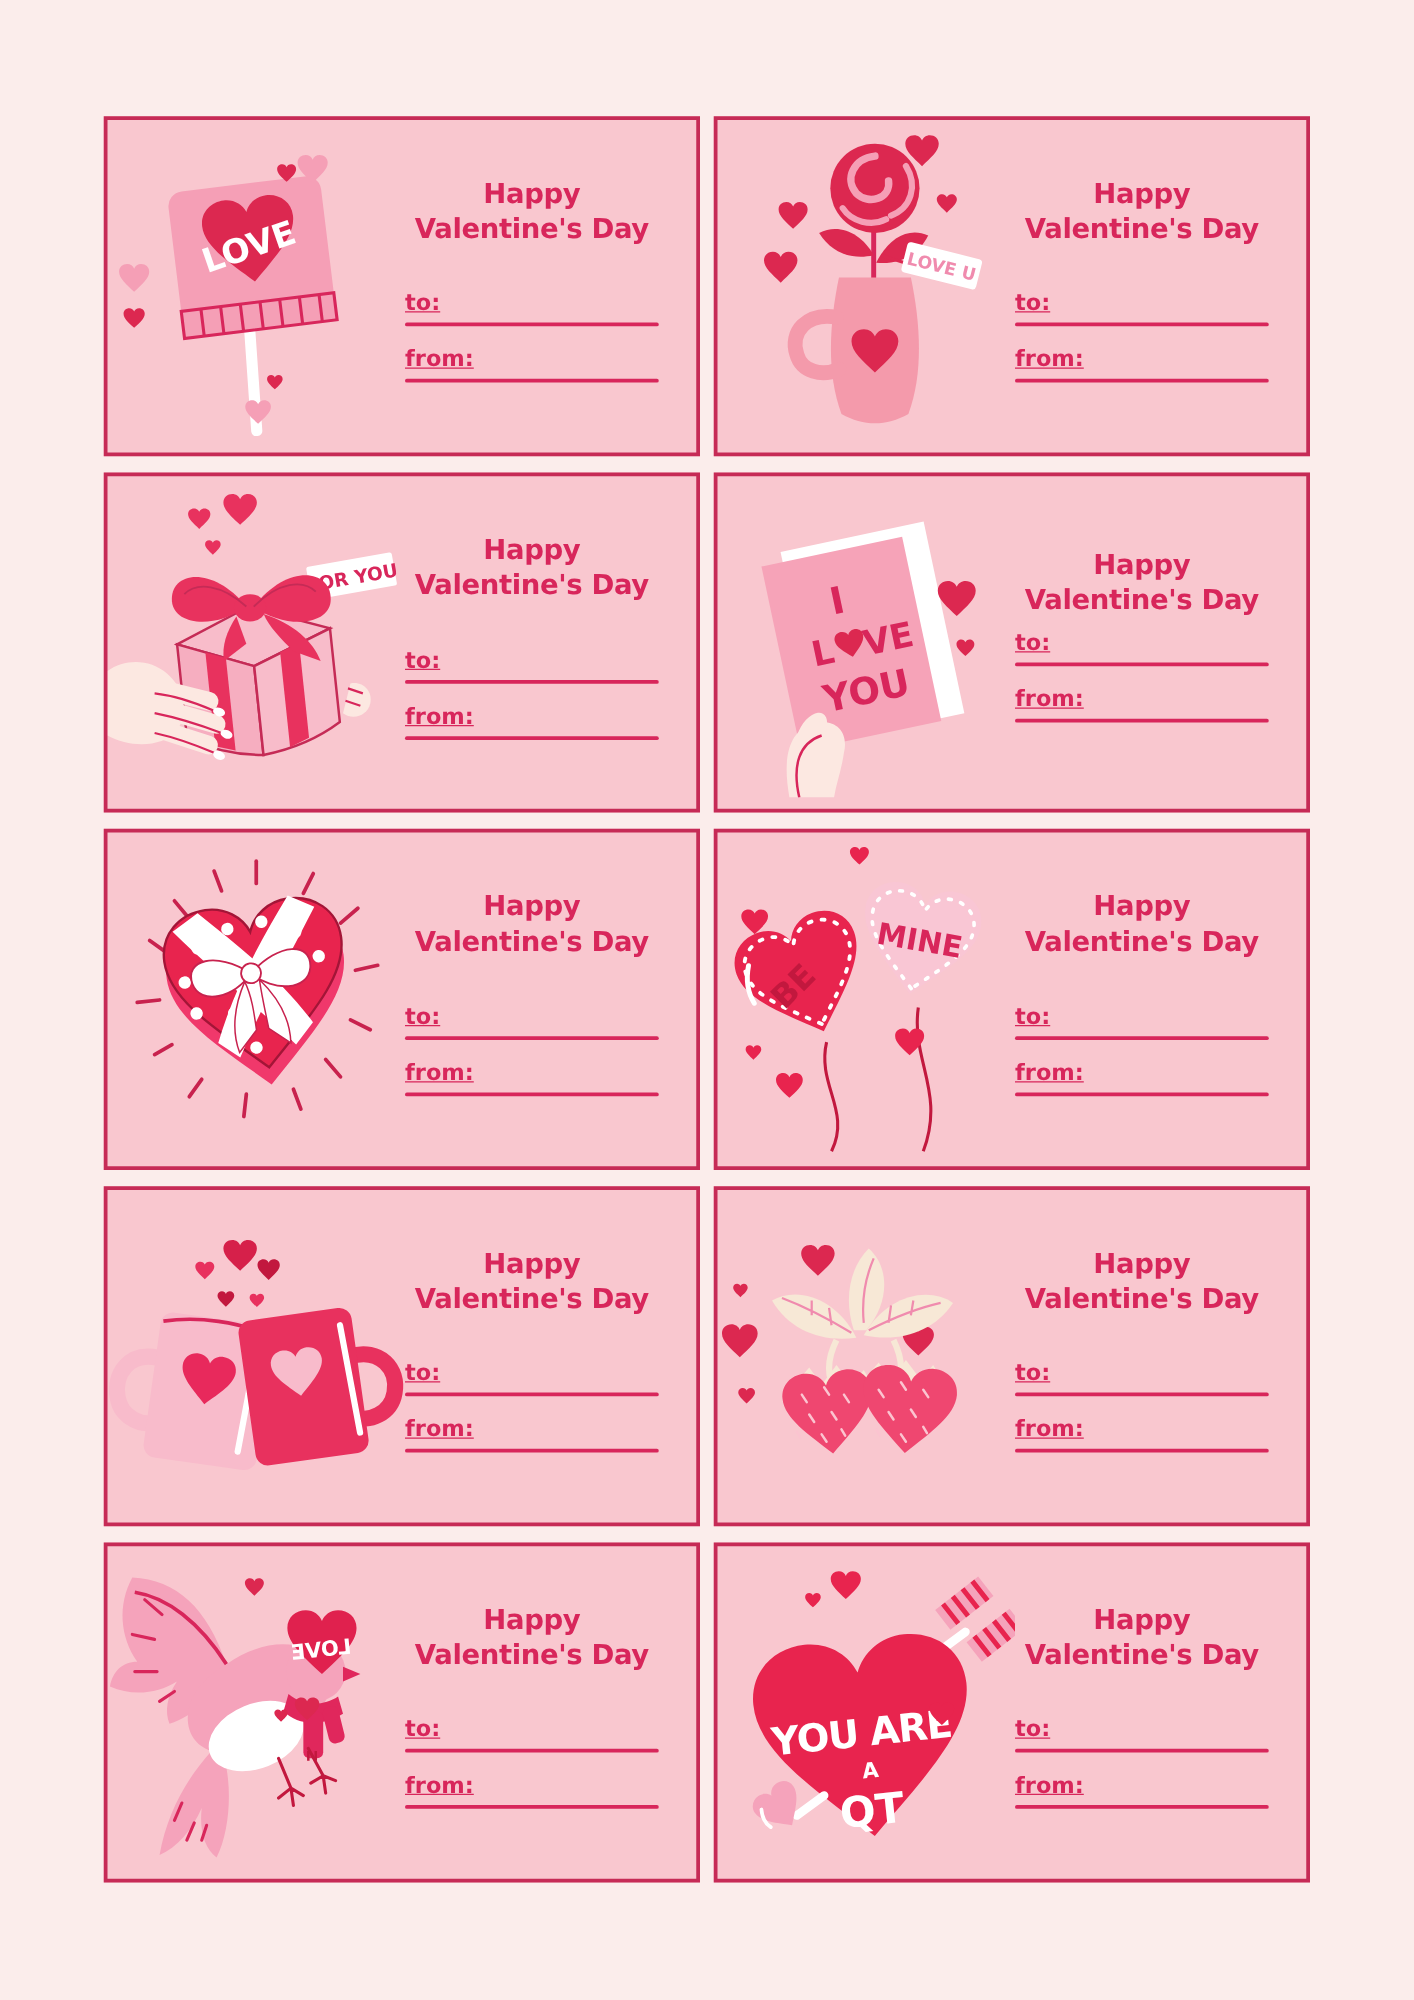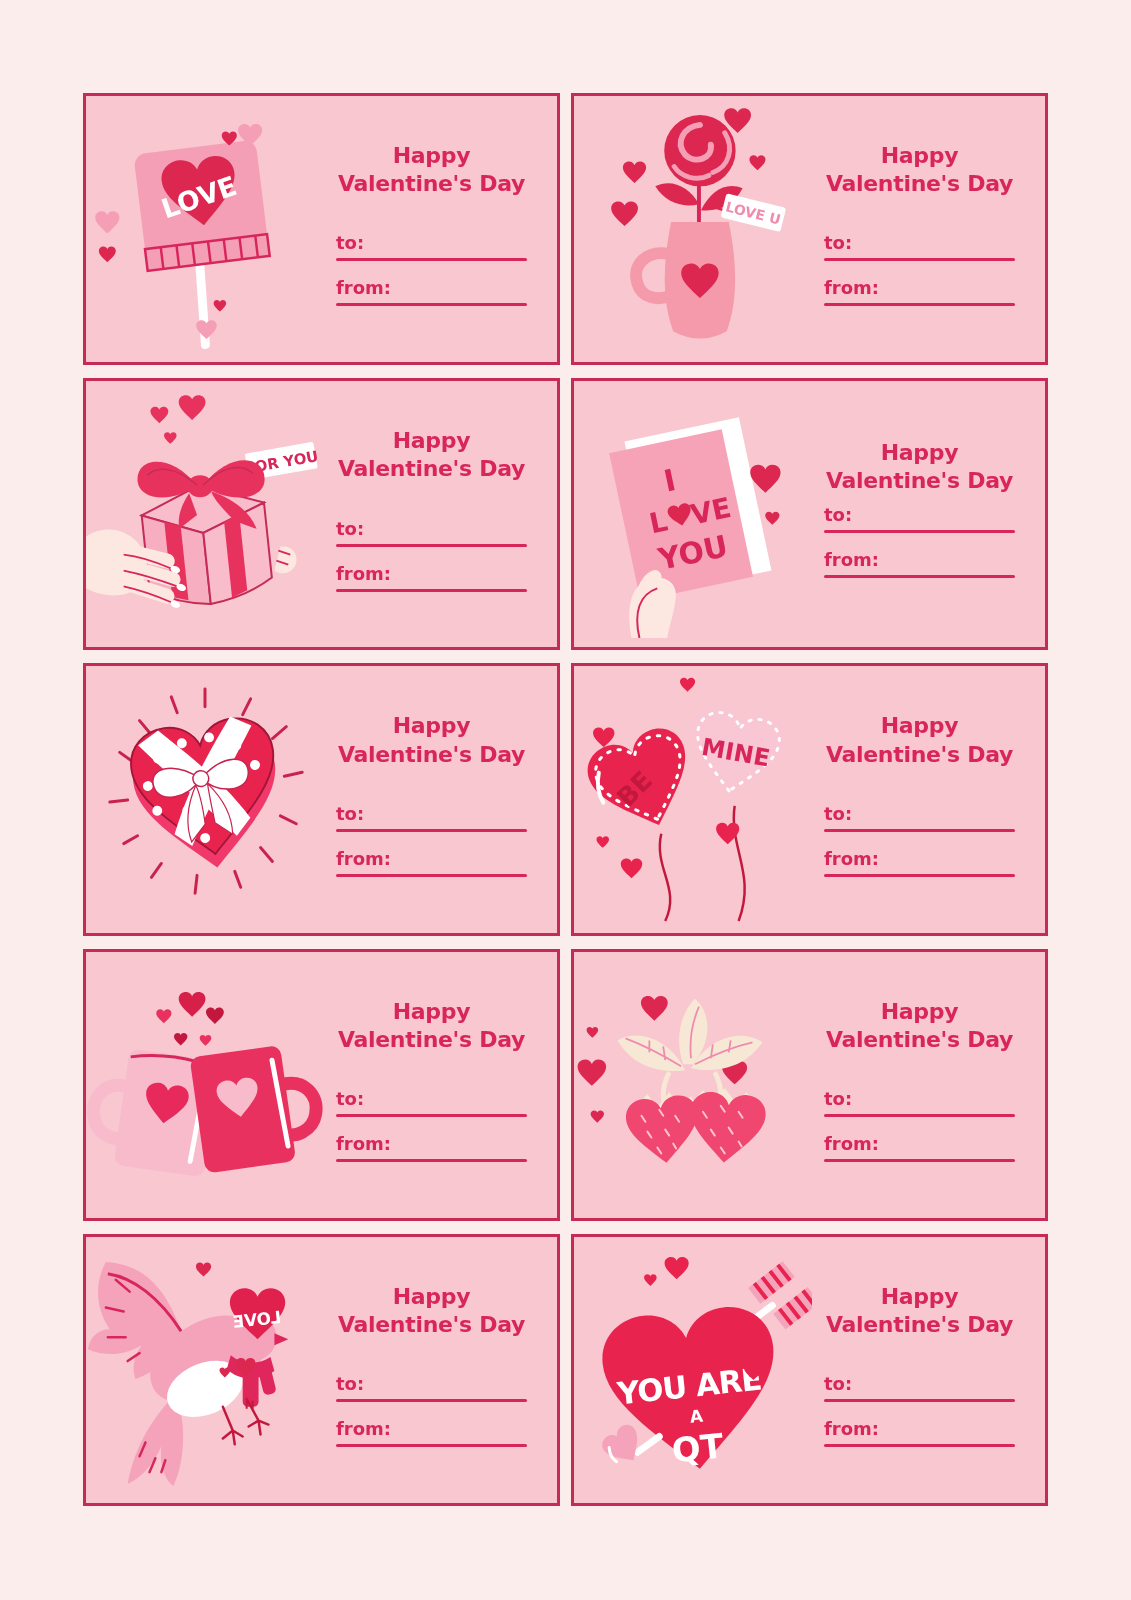--- a/index.html
+++ b/index.html
@@ -24,33 +24,33 @@
     overflow:hidden;
   }
   .illu{
     flex:0 0 238px;width:238px;
     display:flex;align-items:center;justify-content:center;
   }
   .illu svg{display:block;}
   .panel{
     flex:1;min-width:0;
     padding:46px 30px 0 0;
-    display:flex;flex-direction:column;margin-left:12px;
+    display:flex;flex-direction:column;
   }
   .panel.tight{padding-top:58px;}
   .panel.tight .fields{margin-top:8px;}
   .title{
     text-align:center;color:#D8265B;
     font-size:22px;font-weight:700;letter-spacing:-0.3px;
     line-height:1.28;
   }
   .fields{margin-top:34px;}
   .field{margin-bottom:16px;}
   .field-label{
-    color:#D8265B;font-size:18px;font-weight:600;line-height:22px;
+    color:#D8265B;font-size:18px;font-weight:600;line-height:22px;text-decoration:underline;
   }
   .field-rule{
     height:3px;background:#D8265B;border-radius:2px;margin-top:4px;
   }
   svg text{font-family:"DejaVu Sans","Liberation Sans",sans-serif;}
 </style>
 </head>
 <body>
 
 <svg width="0" height="0" style="position:absolute" aria-hidden="true">

